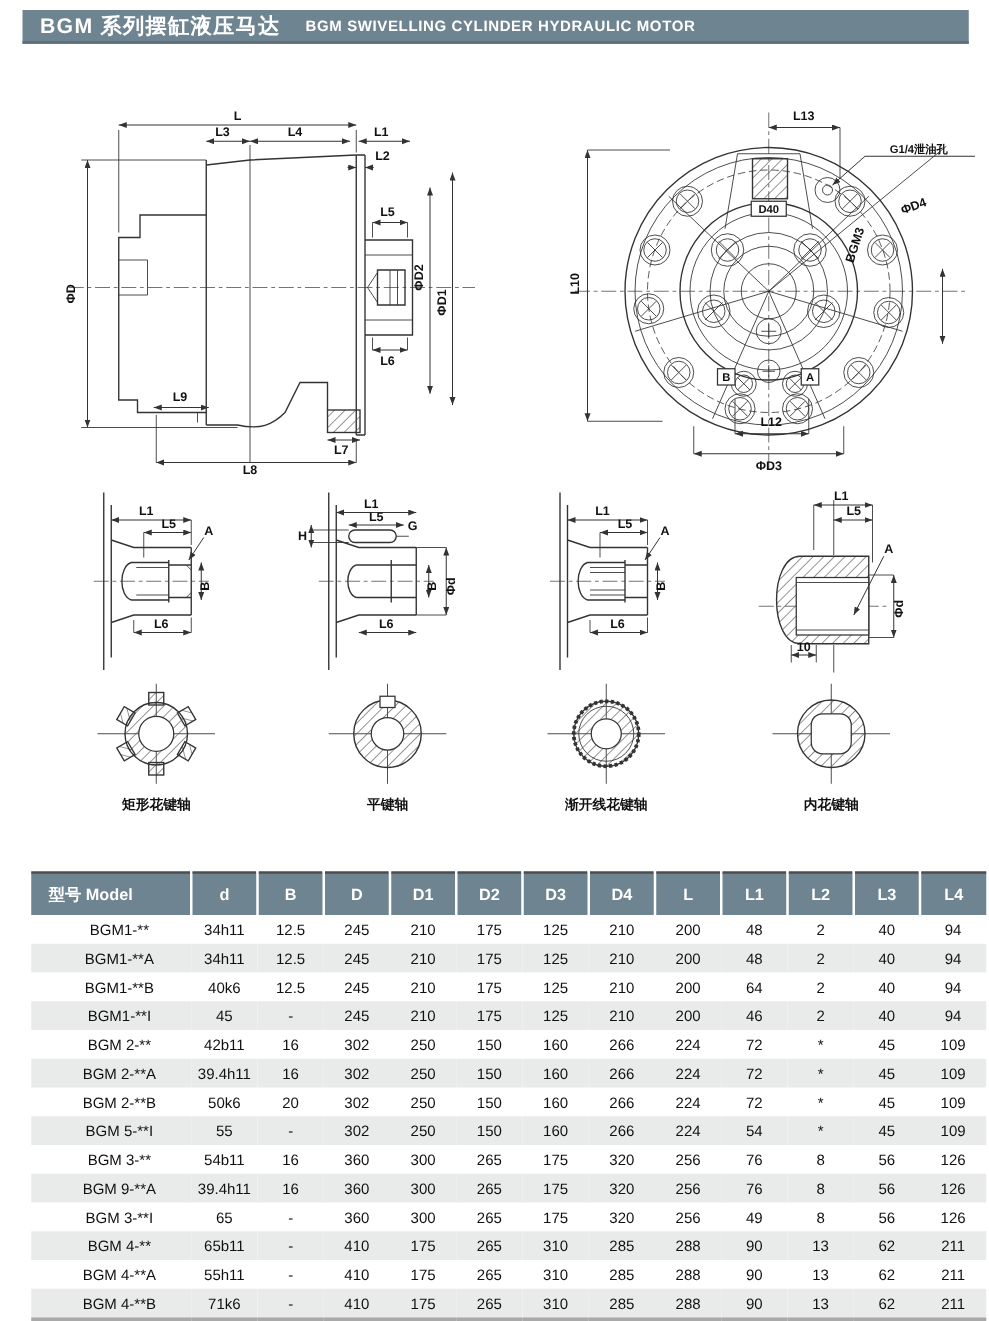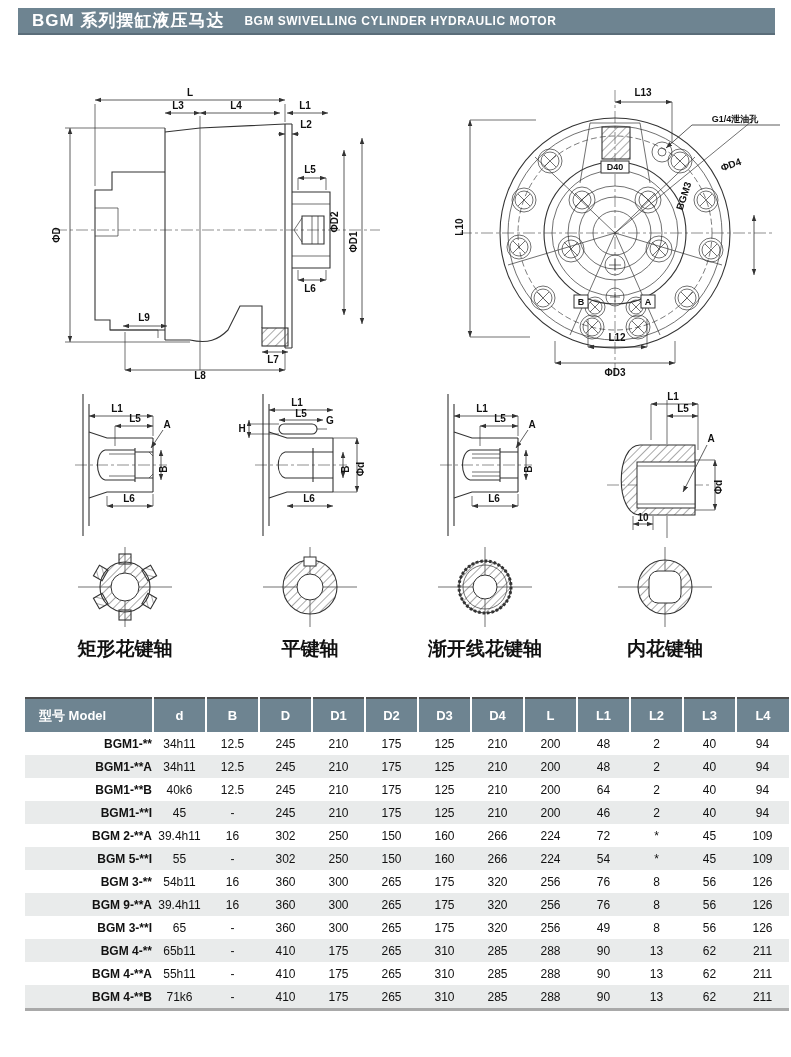--- a/index.html
+++ b/index.html
@@ -15,31 +15,31 @@
   svg{position:absolute;overflow:visible;}
   .ol{fill:none;stroke:#333;stroke-width:1.1;}
   .tl{fill:none;stroke:#333;stroke-width:.7;}
   .cl{fill:none;stroke:#444;stroke-width:.6;stroke-dasharray:12 3 3 3;}
   .dl{fill:none;stroke:#333;stroke-width:.8;}
   .bc{fill:none;stroke:#444;stroke-width:.7;stroke-dasharray:6 3;}
   .dt{font-size:10px;font-weight:bold;fill:#111;text-anchor:middle;}
   .dt2{font-size:9px;font-weight:bold;fill:#111;text-anchor:middle;}
   .hatchf{fill:url(#hh);stroke:#333;stroke-width:1.1;}
   .wht{fill:#fff;stroke:#333;stroke-width:1;}
-  .cap{position:absolute;top:636px;width:170px;text-align:center;font-size:19px;
+  .cap{position:absolute;top:636px;width:170px;text-align:center;font-size:11px;
        font-weight:bold;color:#111;font-family:Liberation Serif, serif;}
   
   #tblwrap{position:absolute;left:25px;top:697px;width:764px;}
   table{width:100%;border-collapse:collapse;table-layout:fixed;
         border-top:2px solid #4d4d4d;border-bottom:3px solid #a9a9a9;}
   thead th{background:#6e8491;color:#fff;font-size:13px;font-weight:bold;height:31px;
            border-left:2px solid #fff;}
   thead th:first-child{border-left:none;width:112px;text-align:left;padding-left:14px;margin-top:22px;}
   tbody td{font-size:12px;height:21px;text-align:center;color:#111;}
-  tbody td:first-child{text-align:right;padding-left:14px;font-weight:bold;}
+  tbody td:first-child{text-align:center;padding-left:14px;font-weight:normal;}
   tbody tr:nth-child(even){background:#e9ebeb;}
 </style>
 </head>
 <body>
 <div id="page">
 
 <svg width="0" height="0">
   <defs>
     <marker id="ar" markerWidth="9" markerHeight="8" refX="8" refY="3" orient="auto-start-reverse">
       <path d="M0,0 L8,3 L0,6 Z" fill="#333"></path>
@@ -450,35 +450,65 @@
             <td>175</td>
             <td>125</td>
             <td>210</td>
             <td>200</td>
             <td>46</td>
             <td>2</td>
             <td>40</td>
             <td>94</td>
           </tr>
           <tr>
+            <td>BGM 2-**</td>
+            <td>42b11</td>
+            <td>16</td>
+            <td>302</td>
+            <td>250</td>
+            <td>150</td>
+            <td>160</td>
+            <td>266</td>
+            <td>224</td>
+            <td>72</td>
+            <td>*</td>
+            <td>45</td>
+            <td>109</td>
+          </tr>
+          <tr>
             <td>BGM 2-**A</td>
             <td>39.4h11</td>
             <td>16</td>
             <td>302</td>
             <td>250</td>
             <td>150</td>
             <td>160</td>
             <td>266</td>
             <td>224</td>
             <td>72</td>
             <td>*</td>
             <td>45</td>
             <td>109</td>
           </tr>
           <tr>
+            <td>BGM 2-**B</td>
+            <td>50k6</td>
+            <td>20</td>
+            <td>302</td>
+            <td>250</td>
+            <td>150</td>
+            <td>160</td>
+            <td>266</td>
+            <td>224</td>
+            <td>72</td>
+            <td>*</td>
+            <td>45</td>
+            <td>109</td>
+          </tr>
+          <tr>
             <td>BGM 5-**I</td>
             <td>55</td>
             <td>-</td>
             <td>302</td>
             <td>250</td>
             <td>150</td>
             <td>160</td>
             <td>266</td>
             <td>224</td>
             <td>54</td>

